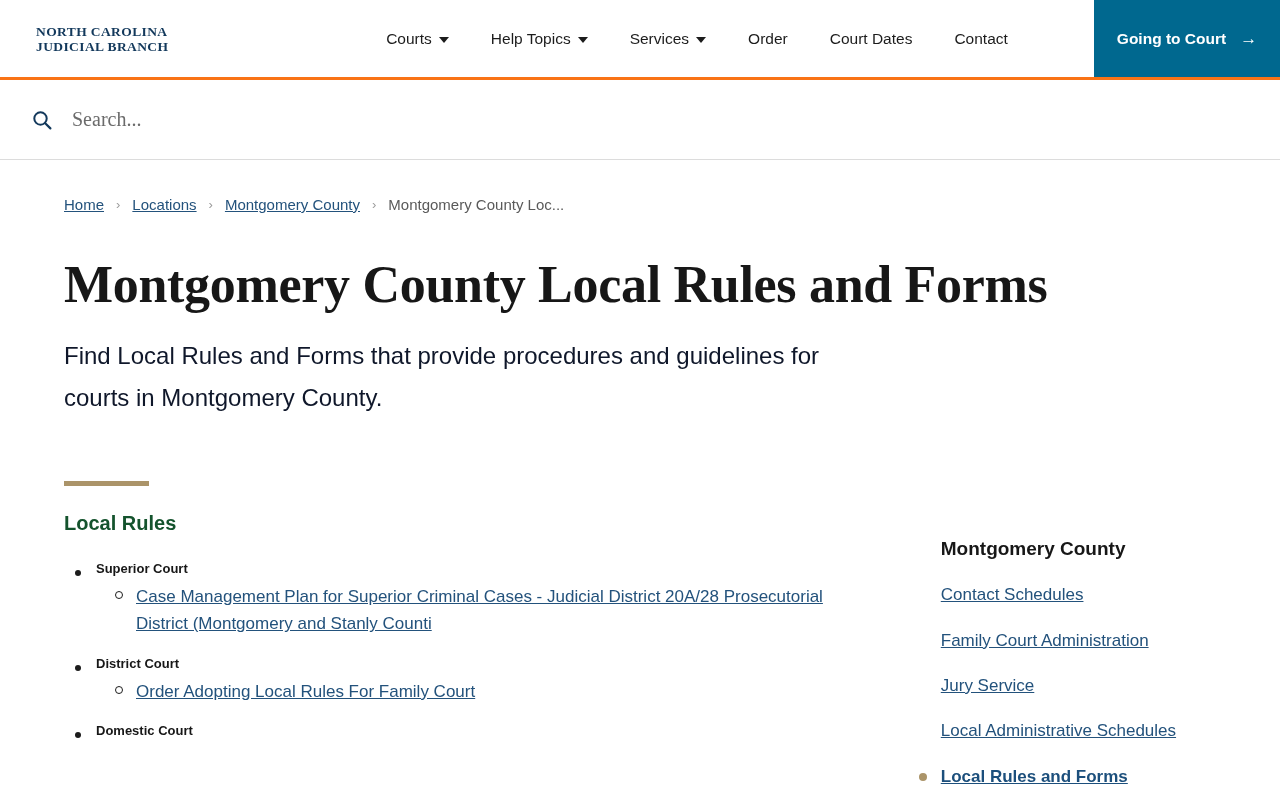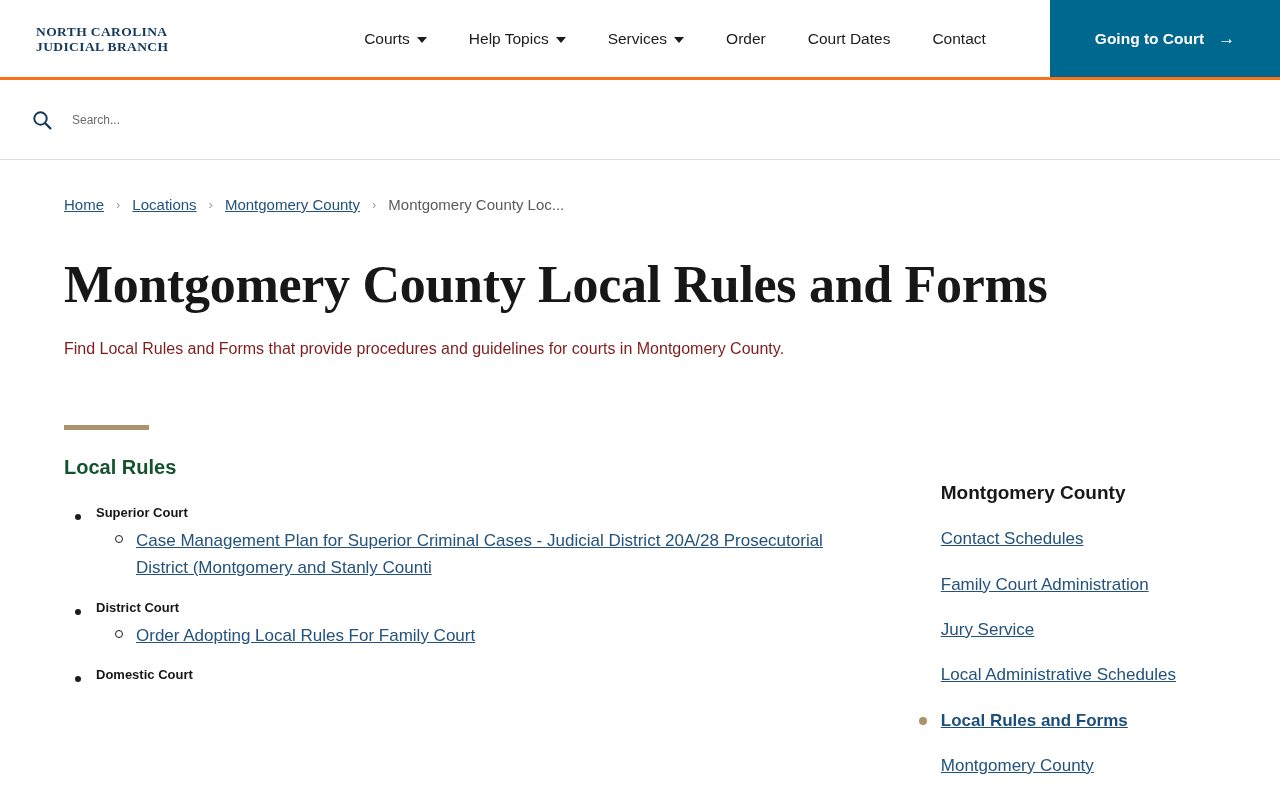--- a/index.html
+++ b/index.html
@@ -59,21 +59,21 @@
   .caret {
     display: inline-block;
     width: 0; height: 0;
     border-left: 5px solid transparent;
     border-right: 5px solid transparent;
     border-top: 6px solid #1c1c1c;
     position: relative;
     top: 1px;
   }
   .cta {
-    width: 230px;
+    width: 186px;
     background: #00688f;
     color: #ffffff;
     display: flex;
     align-items: center;
     justify-content: center;
     gap: 14px;
     font-size: 15.5px;
     font-weight: bold;
     cursor: pointer;
   }
@@ -92,23 +92,23 @@
     width: 40px;
     display: flex;
     justify-content: center;
     align-items: center;
     cursor: pointer;
   }
   .search-input {
     flex: 1;
     border: none;
     outline: none;
-    font-size: 12px;
+    font-size: 20px;
     color: #15803d;
-    font-family: Liberation Sans, sans-serif;
+    font-family: Liberation Serif, serif;
     padding: 4px 10px;
     background: transparent;
   }
   .search-input::placeholder { color: #6b6b6b; }
 
   
   .content {
     padding: 0 64px;
   }
   .breadcrumb {
@@ -137,25 +137,25 @@
   h1.page-title {
     font-family: "Liberation Serif", serif;
     font-weight: bold;
     font-size: 52px;
     line-height: 1.08;
     margin: 44px 0 0 0;
     color: #171717;
     letter-spacing: -0.3px;
   }
   .intro {
-    font-size: 16px;
+    font-size: 24px;
     line-height: 1.75;
     margin: 22px 0 0 0;
     max-width: 790px;
-    color: #7f1d1d;
+    color: #0f172a;
   }
   .gold-rule {
     width: 85px;
     height: 5px;
     background: #ab9469;
     margin: 62px 0 0 0;
   }
 
   .columns {
     display: flex;

